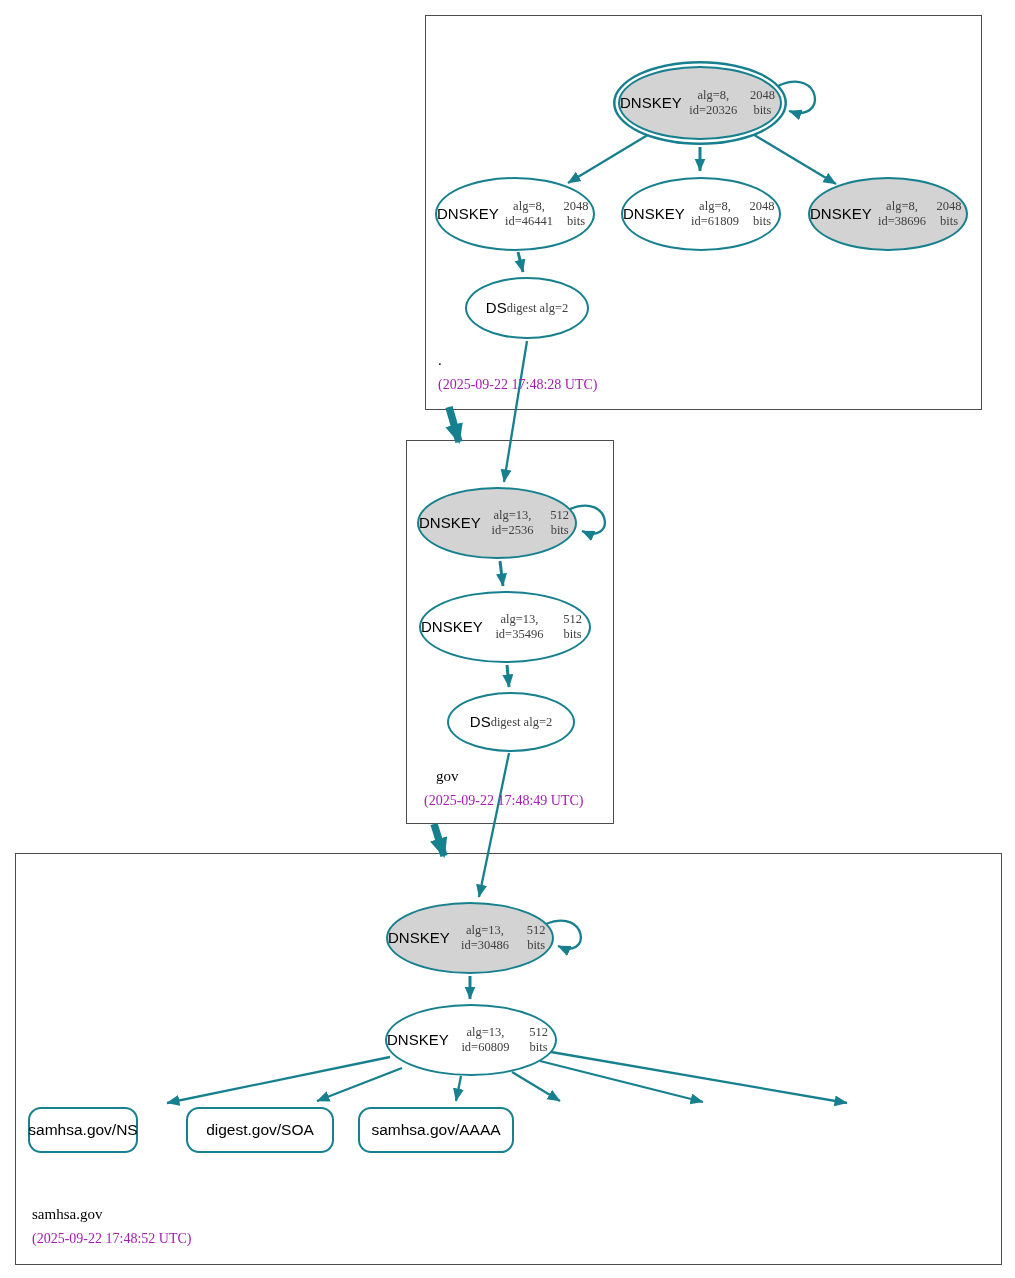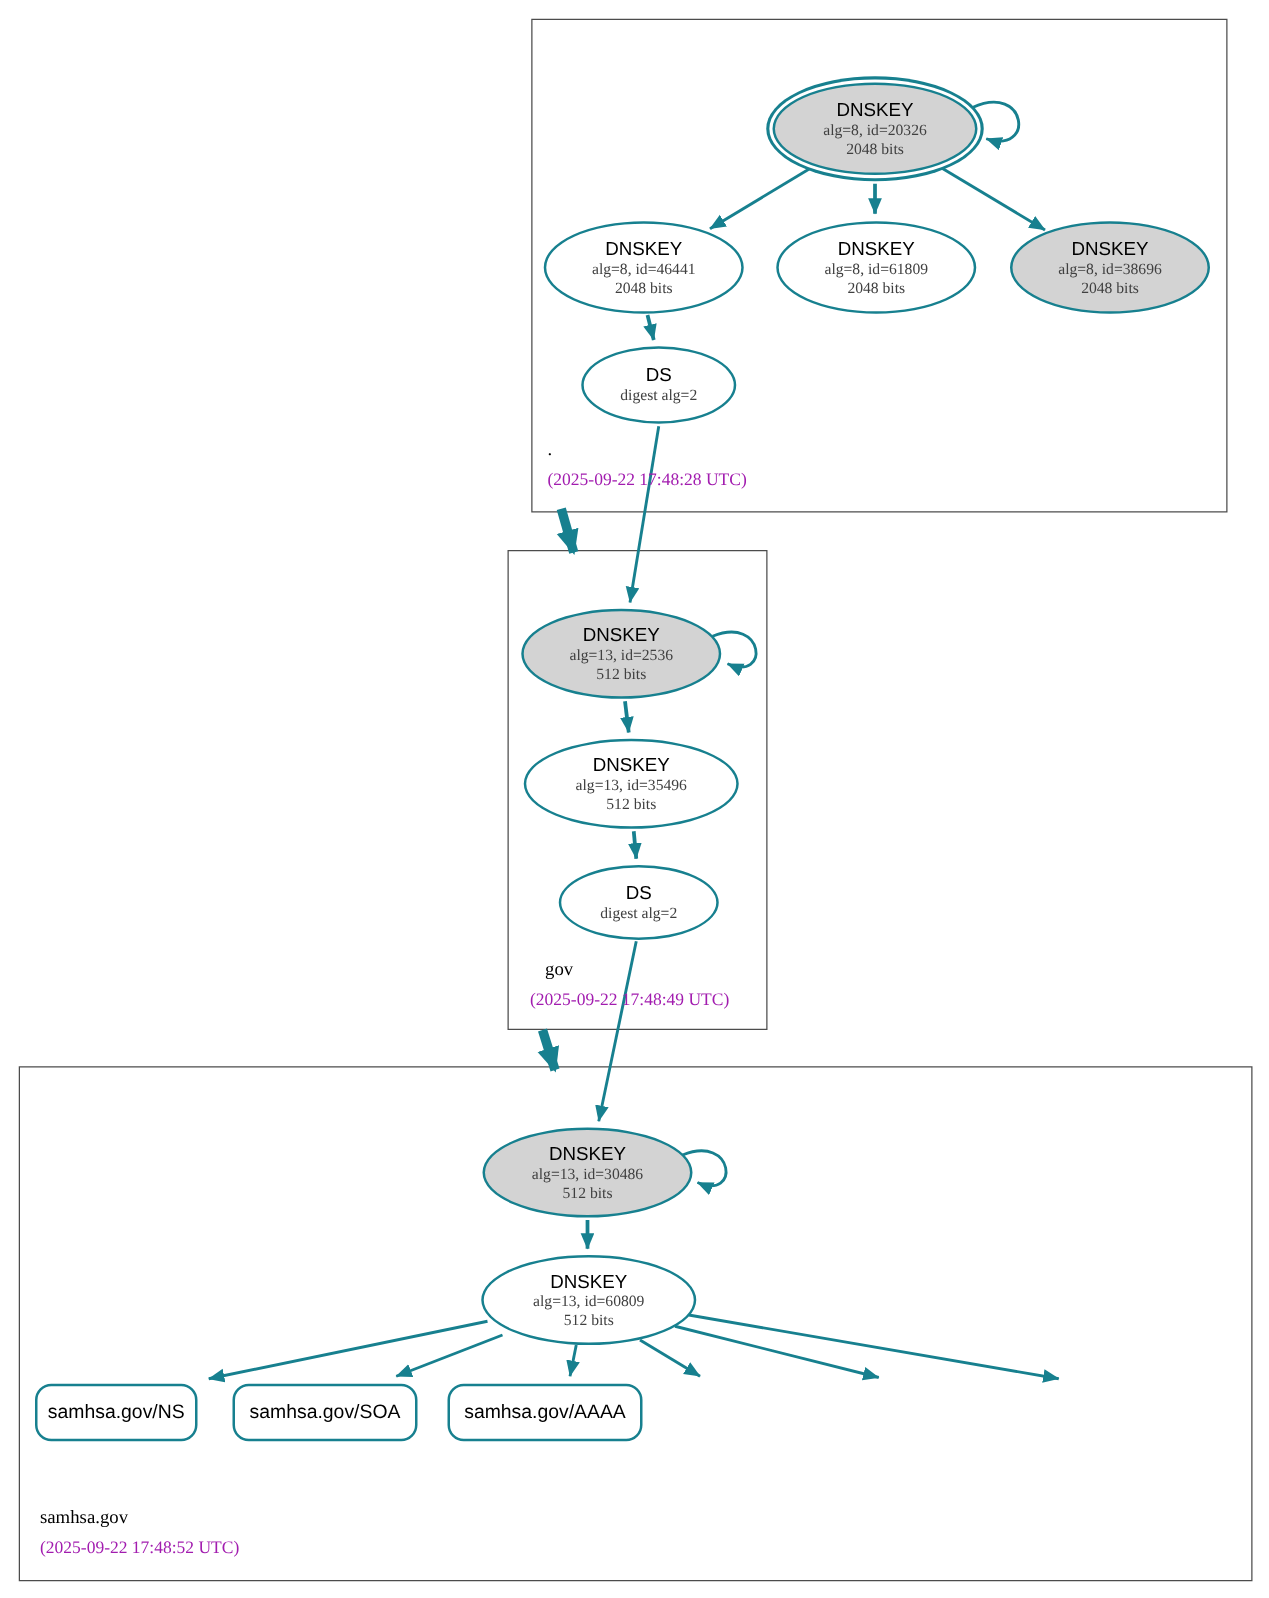--- a/index.html
+++ b/index.html
@@ -1,20 +1,20 @@
 <!DOCTYPE html>
 <html><head>
 <meta charset="utf-8">
 <style>
   html,body{margin:0;padding:0;background:#ffffff;}
   #canvas{position:relative;width:1015px;height:1278px;background:#ffffff;overflow:hidden;
           font-family:"Liberation Sans",sans-serif;}
   .zone-box{position:absolute;border:1px solid #4c4c4c;background:transparent;}
   #edges{position:absolute;left:0;top:0;pointer-events:none;}
-  .node{position:absolute;display:flex;flex-direction:column;align-items:center;justify-content:center;
+  .node{position:absolute;display:flex;flex-direction:row;align-items:center;justify-content:center;
         text-align:center;background:#ffffff;border:2.4px solid #17808F;box-sizing:border-box;}
   .ellipse{border-radius:50%;}
   .gray{background:#D3D3D3;}
   .anchor{box-shadow:0 0 0 2.5px #ffffff, 0 0 0 5px #17808F;}
   .nt{font-family:"Liberation Sans",sans-serif;font-size:15px;color:#000;line-height:1.15;}
   .nsub{font-family:"Liberation Serif",serif;font-size:12.5px;color:#404040;line-height:1.18;}
   .rrset{position:absolute;display:flex;align-items:center;justify-content:center;
          border:2.4px solid #17808F;border-radius:13px;background:#ffffff;box-sizing:border-box;
          font-family:"Liberation Sans",sans-serif;font-size:15.5px;color:#000;}
   .zlabel{position:absolute;font-family:"Liberation Serif",serif;font-size:15px;color:#000;}
@@ -111,20 +111,20 @@
     <div class="nt">DNSKEY</div>
     <div class="nsub">alg=13, id=30486</div>
     <div class="nsub">512 bits</div>
   </div>
   <div class="node ellipse" style="left:385px;top:1004px;width:172px;height:72px;">
     <div class="nt">DNSKEY</div>
     <div class="nsub">alg=13, id=60809</div>
     <div class="nsub">512 bits</div>
   </div>
 
-  <div class="rrset" style="left:28px;top:1107px;width:130px;height:46px;">samhsa.gov/NS</div>
-  <div class="rrset" style="left:186px;top:1107px;width:148px;height:46px;">samhsa.gov/SOA</div>
+  <div class="rrset" style="left:28px;top:1107px;width:110px;height:46px;">samhsa.gov/NS</div>
+  <div class="rrset" style="left:186px;top:1107px;width:148px;height:46px;">digest.gov/SOA</div>
   <div class="rrset" style="left:358px;top:1107px;width:156px;height:46px;">samhsa.gov/AAAA</div>
 
   <div class="zlabel" style="left:32px;top:1206px;">samhsa.gov</div>
   <div class="zts" style="left:32px;top:1231px;">(2025-09-22 17:48:52 UTC)</div>
 
 </div>
 
 </body></html>

